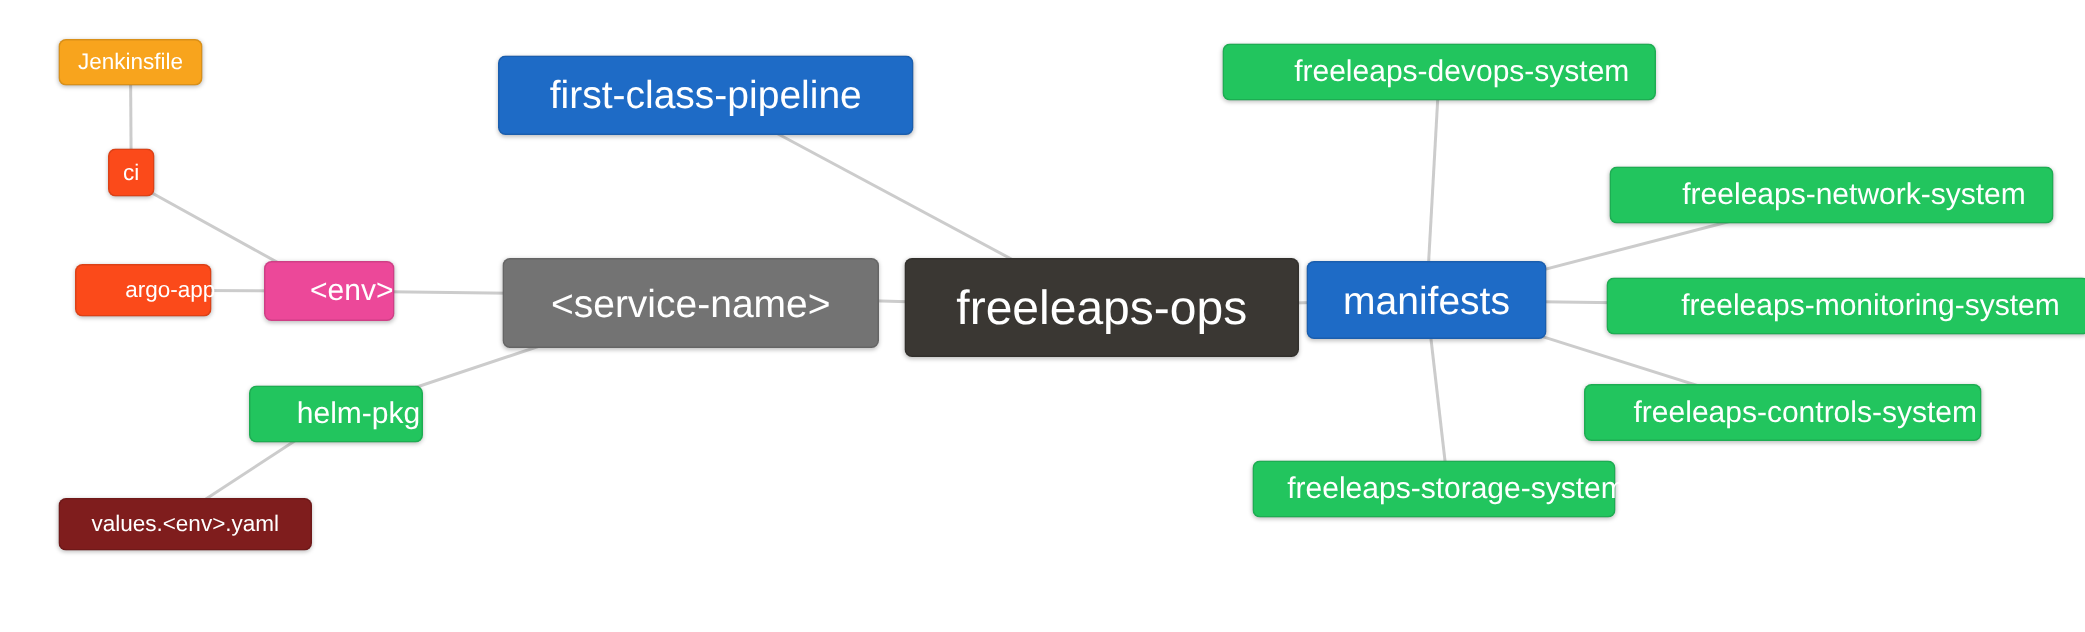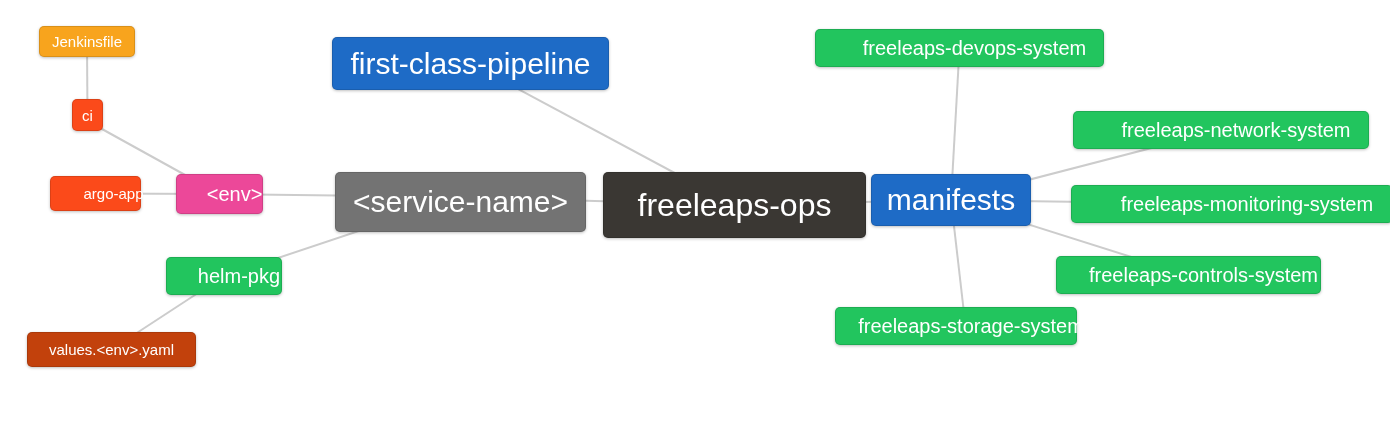--- a/index.html
+++ b/index.html
@@ -26,21 +26,21 @@
     justify-content: center;
     color: #ffffff;
     white-space: nowrap;
     border-radius: 5px;
     border: 1px solid rgba(0,0,0,0.12);
     box-shadow: 0 1px 3px rgba(0,0,0,0.25);
     cursor: default;
     user-select: none;
   }
   .lvl-root  { font-size: 32px; }
-  .lvl-big   { font-size: 30px; }
+  .lvl-big   { font-size: 26px; }
   .lvl-mid   { font-size: 20px; padding-left: 30px; }
   .lvl-small { font-size: 15px; }
 </style>
 </head>
 <body>
 
 <div class="canvas" style="width: 1390px; height: 421px; background: rgb(255, 255, 255); margin-left: 19px;">
   <svg class="edges" width="1390" height="421">
       <line x1="68" y1="41.5" x2="68.5" y2="121" stroke="#cccccc" stroke-width="2"></line>
       <line x1="68.5" y1="121" x2="200.5" y2="194" stroke="#cccccc" stroke-width="2"></line>
@@ -55,21 +55,21 @@
       <line x1="932" y1="200" x2="1202" y2="130" stroke="#cccccc" stroke-width="2"></line>
       <line x1="932" y1="200" x2="1213" y2="204" stroke="#cccccc" stroke-width="2"></line>
       <line x1="932" y1="200" x2="1169.5" y2="275" stroke="#cccccc" stroke-width="2"></line>
       <line x1="932" y1="200" x2="946.5" y2="326" stroke="#cccccc" stroke-width="2"></line>
     </svg>
 <div class="node lvl-small" style="left: 20px; top: 26px; width: 96px; height: 31px; background: rgb(248, 164, 29);">Jenkinsfile</div>
     <div class="node lvl-small" style="left: 53px; top: 99px; width: 31px; height: 32px; background: rgb(251, 74, 26);">ci</div>
     <div class="node lvl-small" style="left: 31px; top: 176px; width: 91px; height: 35px; background: rgb(251, 74, 26); padding-left: 36px;">argo-app</div>
     <div class="node lvl-mid" style="left: 157px; top: 174px; width: 87px; height: 40px; background: #ec4899;">&lt;env&gt;</div>
     <div class="node lvl-mid" style="left: 147px; top: 257px; width: 116px; height: 38px; background: rgb(34, 197, 94);">helm-pkg</div>
-    <div class="node lvl-small" style="left: 8px; top: 332px; width: 169px; height: 35px; background: #c2410c;">values.&lt;env&gt;.yaml</div>
+    <div class="node lvl-small" style="left: 20px; top: 332px; width: 169px; height: 35px; background: #7f1d1d;">values.&lt;env&gt;.yaml</div>
     <div class="node lvl-big" style="left: 313px; top: 37px; width: 277px; height: 53px; background: rgb(30, 107, 198);">first-class-pipeline</div>
     <div class="node lvl-big" style="left: 316px; top: 172px; width: 251px; height: 60px; background: #737373;">&lt;service-name&gt;</div>
     <div class="node lvl-root" style="left: 584px; top: 172px; width: 263px; height: 66px; background: rgb(58, 55, 51);">freeleaps-ops</div>
     <div class="node lvl-big" style="left: 852px; top: 174px; width: 160px; height: 52px; background: rgb(30, 107, 198);">manifests</div>
     <div class="node lvl-mid" style="left: 796px; top: 29px; width: 289px; height: 38px; background: rgb(34, 197, 94);">freeleaps-devops-system</div>
     <div class="node lvl-mid" style="left: 1054px; top: 111px; width: 296px; height: 38px; background: rgb(34, 197, 94);">freeleaps-network-system</div>
     <div class="node lvl-mid" style="left: 1052px; top: 185px; width: 322px; height: 38px; background: rgb(34, 197, 94);">freeleaps-monitoring-system</div>
     <div class="node lvl-mid" style="left: 1037px; top: 256px; width: 265px; height: 38px; background: rgb(34, 197, 94);">freeleaps-controls-system</div>
     <div class="node lvl-mid" style="left: 816px; top: 307px; width: 242px; height: 38px; background: rgb(34, 197, 94);">freeleaps-storage-system</div>
   </div>

